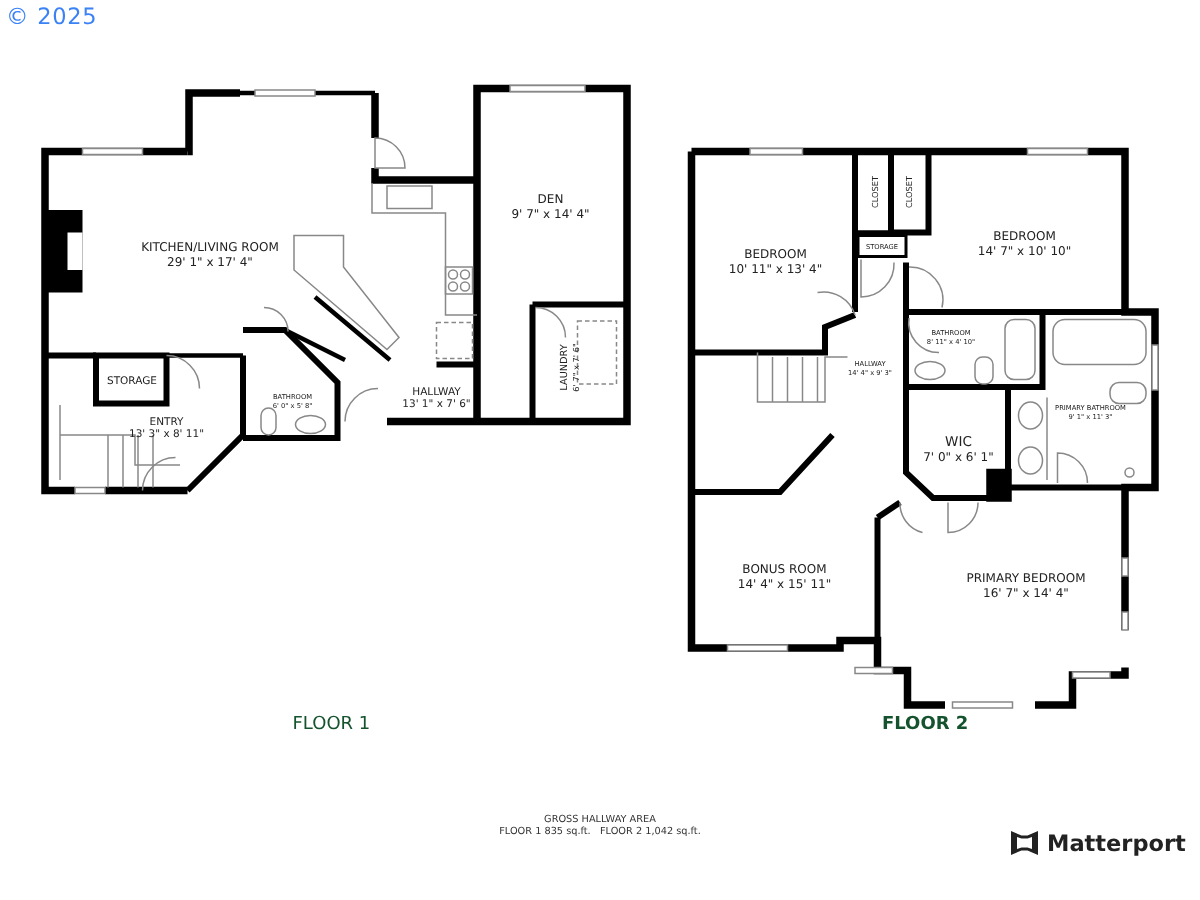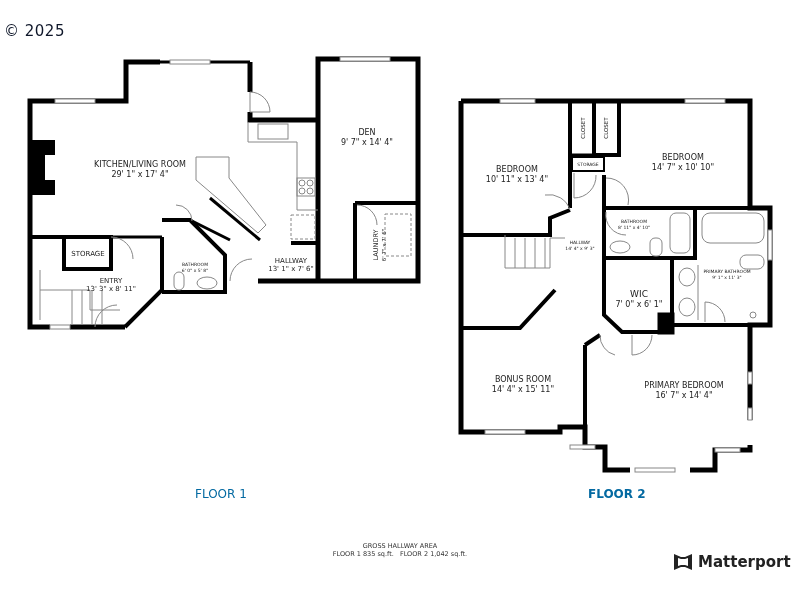--- a/index.html
+++ b/index.html
@@ -1,20 +1,20 @@
 <!DOCTYPE html>
 <html><head>
 <meta charset="utf-8">
 <style>
   html, body { margin:0; padding:0; background:#ffffff; }
   body { width:800px; height:600px; position:relative; overflow:hidden; font-family:"DejaVu Sans", sans-serif; color:#222; }
-  .copyright { position:absolute; left:4px; top:22px; font-size:15px; color:#0f172a; letter-spacing:0.5px; }
+  .copyright { position:absolute; left:4px; top:2px; font-size:15px; color:#3b82f6; letter-spacing:0.5px; }
   svg.plan { position:absolute; left:0; top:0; }
   .lbl { font-family:"DejaVu Sans", sans-serif; fill:#222; text-anchor:middle; }
-  .floor-label { position:absolute; font-size:12px; color:#0369a1;margin-top:12px; }
+  .floor-label { position:absolute; font-size:12px; color:#14532d; }
   .area { position:absolute; left:250px; top:542px; width:300px; text-align:center; font-size:6.5px; line-height:8px; color:#333; }
   .area .disc { color:#999; margin-top:2px; }
   .brand { position:absolute; left:673px; top:553px; display:flex; align-items:center; gap:5px; }
   .brand .txt { font-size:15px; font-weight:bold; color:#222; }
 </style>
 </head>
 <body>
 
 <div class="copyright">© 2025</div>
 

